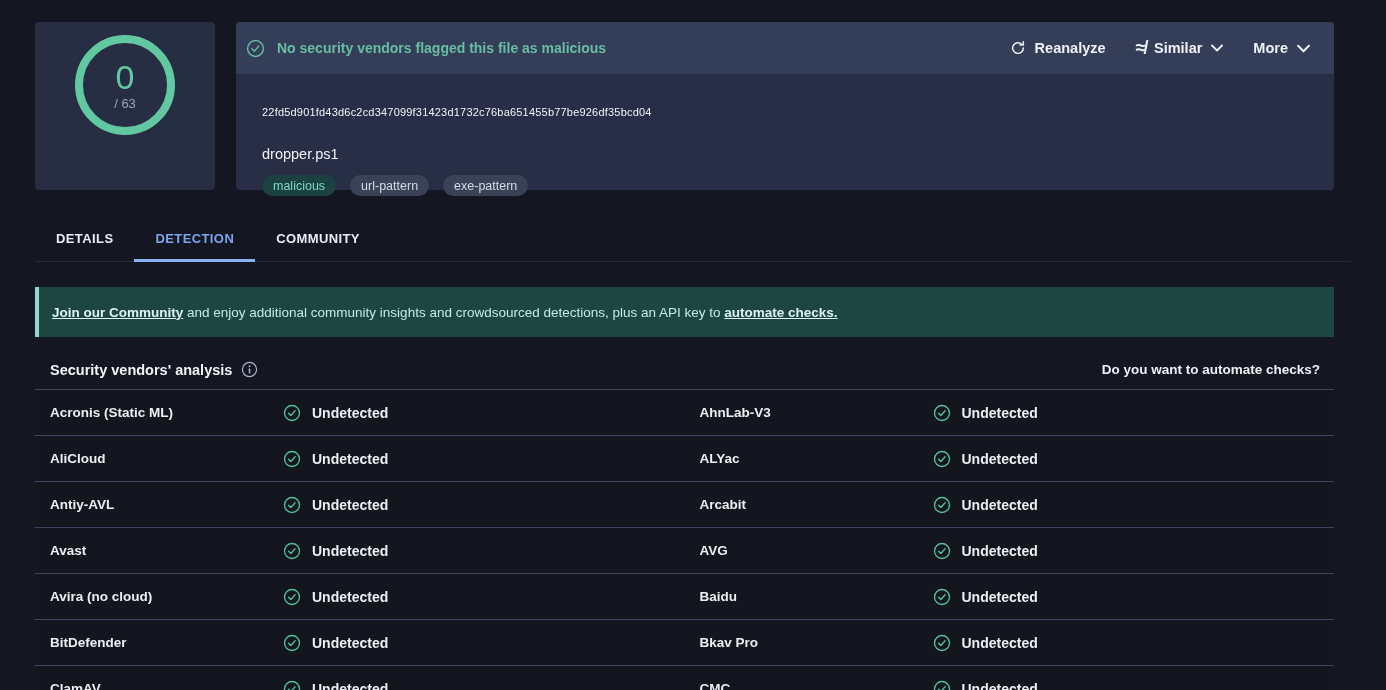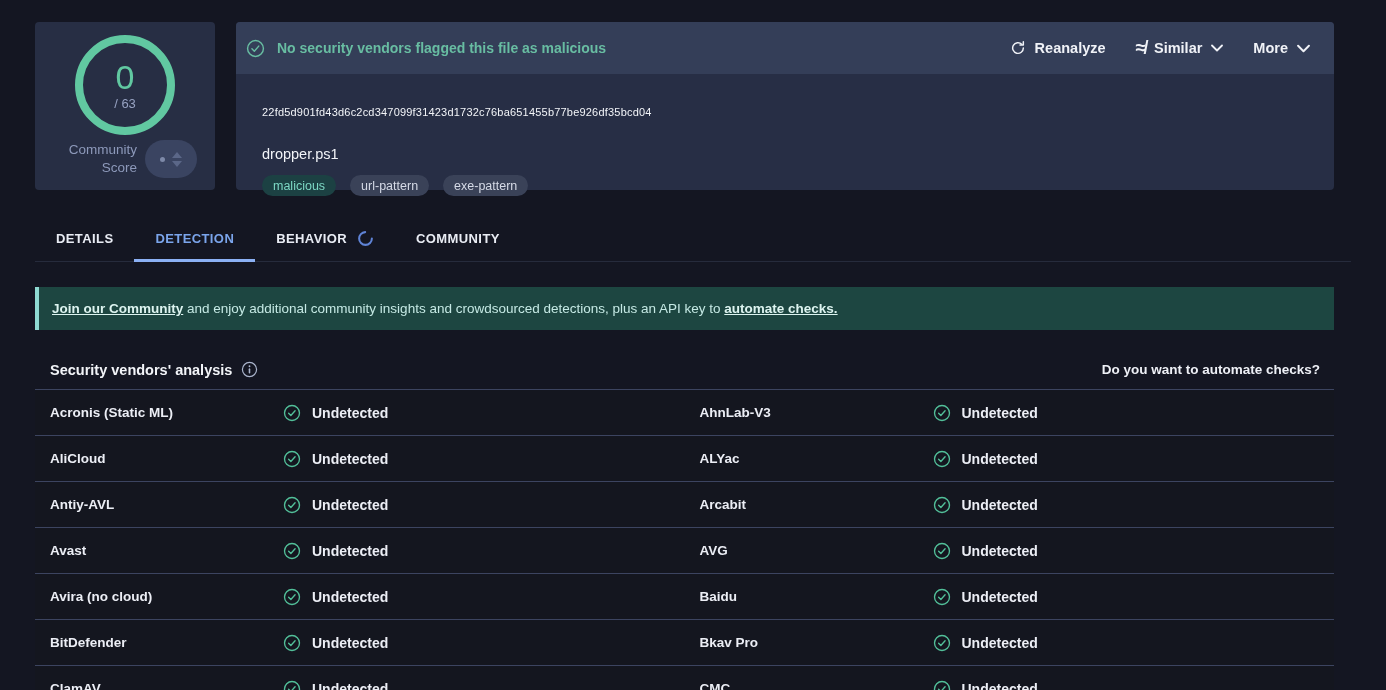--- a/index.html
+++ b/index.html
@@ -81,21 +81,21 @@
     cursor:pointer; position:relative;
   }
   .tab.active { color:#7ba5ec; }
   .tab.active::after {
     content:""; position:absolute; left:0; right:0; bottom:-1px; height:3px; background:#8bb0f4;
   }
   .spinner { width:17px; height:17px; animation:spin 1s linear infinite; }
   @keyframes spin { to { transform:rotate(360deg); } }
   
   .community-banner {
-    position:absolute; left:35px; top:287px; width:1299px; height:43px;
+    position:absolute; left:35px; top:287px; width:1299px; height:50px;
     background:#1d4641; border-left:4px solid #8ed9d2;
     display:flex; align-items:center; padding-left:13px;
     font-size:13.5px; color:#c5e9e4;
   }
   .community-banner a { color:#ddf4f0; font-weight:700; text-decoration:underline; cursor:pointer; }
   
   .analysis-head {
     position:absolute; left:35px; top:350px; width:1299px; height:40px;
     display:flex; align-items:center; padding:0 14px 0 15px;
     border-bottom:1px solid #3c4460;
@@ -113,30 +113,20 @@
 </head>
 <body>
 
 <div id="root">
 
   <div class="score-card">
     <div class="score-ring">
       <div class="score-num">0</div>
       <div class="score-total">/ 63</div>
     </div>
-    <div class="score-footer">
-      <div class="score-label">Community Score</div>
-      <div class="vote-pill">
-        <span class="vote-dot"></span>
-        <span class="vote-arrows">
-          <span class="arr-up"></span>
-          <span class="arr-down"></span>
-        </span>
-      </div>
-    </div>
   </div>
 
   <div class="header-card">
     <div class="header-strip">
       <div class="strip-status">
         <span>
           <svg width="19" height="19" viewBox="0 0 24 24">
               <circle cx="12" cy="12" r="10" fill="none" stroke="#68bda2" stroke-width="1.8"></circle>
               <path d="M7.5 12.4l3 3 5.6-6.4" fill="none" stroke="#68bda2" stroke-width="1.8" stroke-linecap="round" stroke-linejoin="round"></path>
             </svg>
@@ -182,26 +172,20 @@
     </div>
 
   </div>
 
   <div class="tab-bar">
     <div class="tab">
       <span>DETAILS</span>
     </div>
     <div class="tab active">
       <span>DETECTION</span>
-    </div>
-    <div class="tab">
-      <span>BEHAVIOR</span>
-      <svg class="spinner" viewBox="0 0 20 20">
-          <circle cx="10" cy="10" r="7.5" fill="none" stroke="#5f83d6" stroke-width="2.4" stroke-linecap="round" stroke-dasharray="34 13"></circle>
-        </svg>
     </div>
     <div class="tab">
       <span>COMMUNITY</span>
     </div>
   </div>
 
   <div class="community-banner">
     <span>
       <a>Join our Community</a><span> and enjoy additional community insights and crowdsourced detections, plus an API key to </span><a>automate checks.</a>
     </span>

